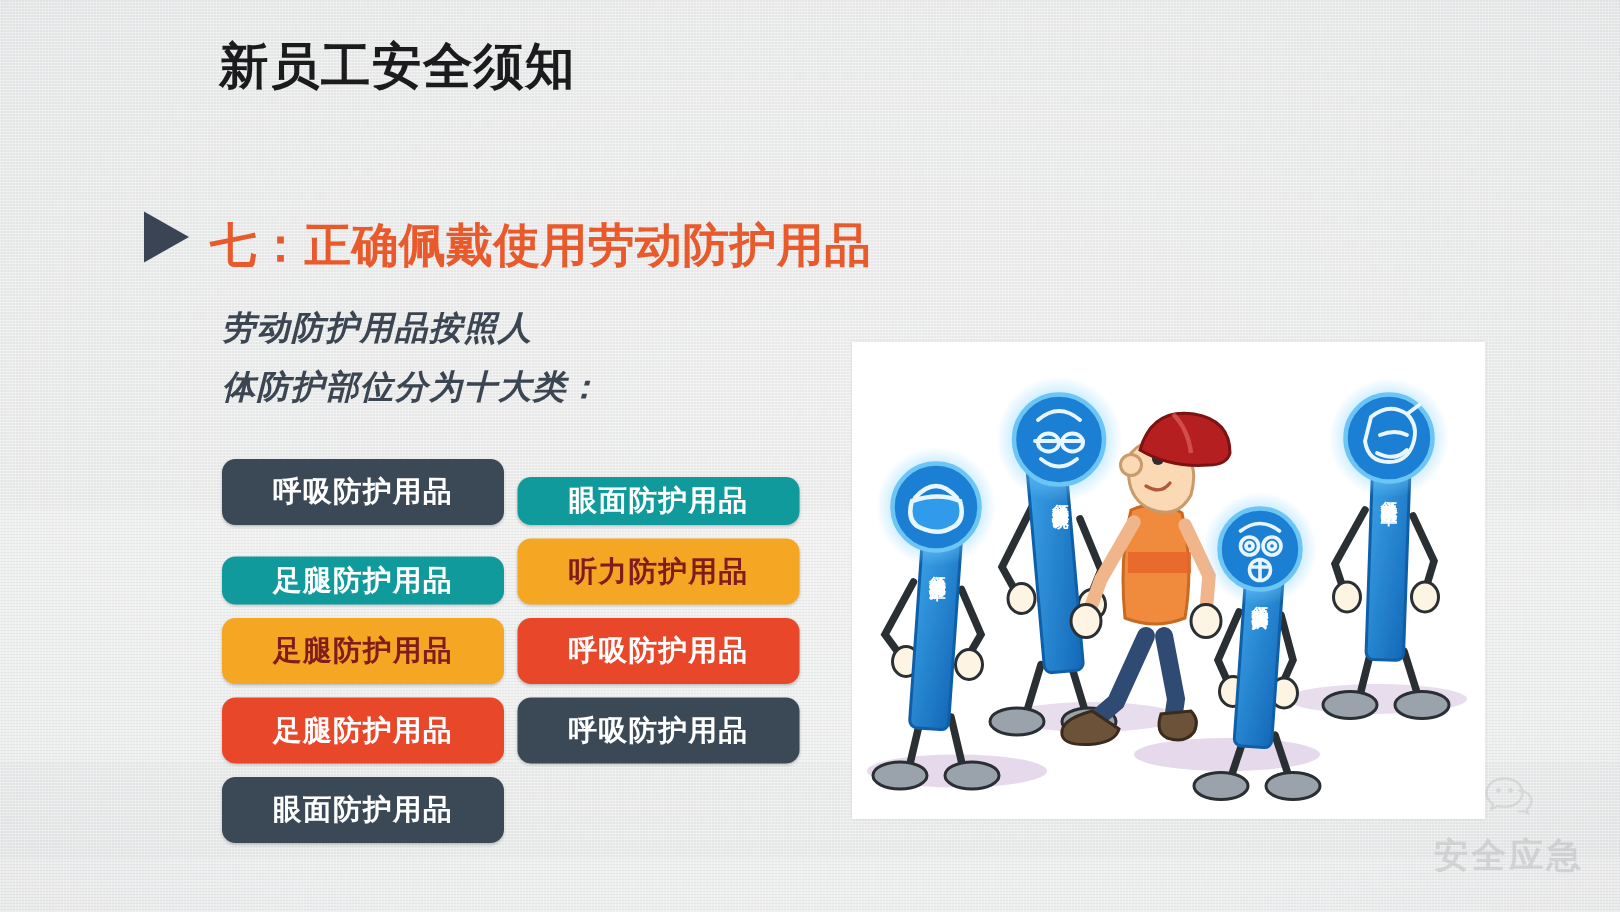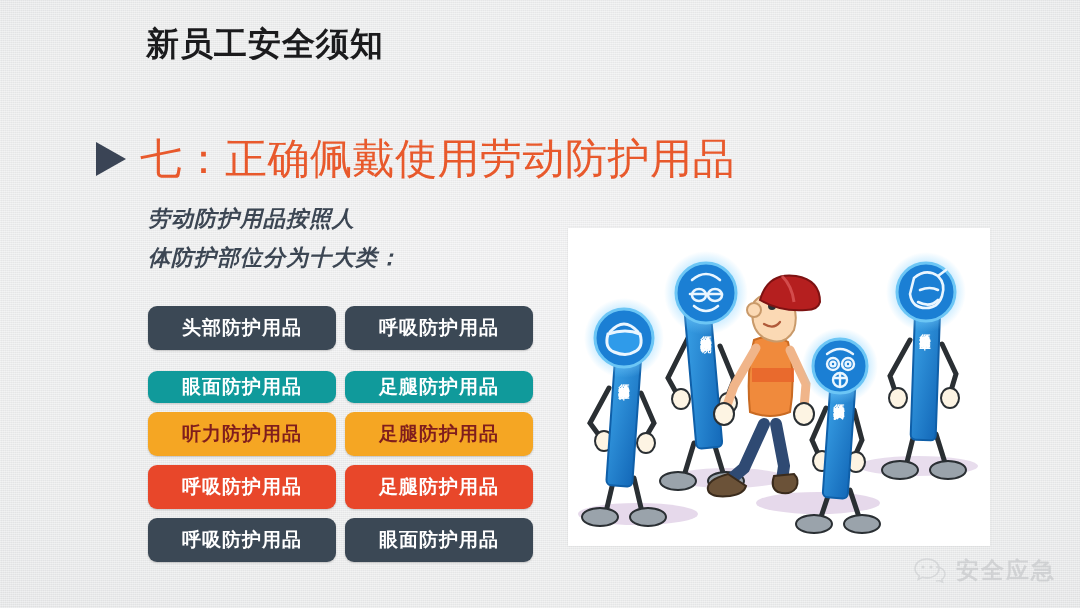--- a/index.html
+++ b/index.html
@@ -37,22 +37,22 @@
     position:absolute;left:96px;top:131px;
     display:flex;align-items:center;gap:14px;
   }
   #bullet-triangle{
     width:0;height:0;
     border-top:17px solid transparent;
     border-bottom:17px solid transparent;
     border-left:30px solid #3a4455;
   }
   #heading-text{
-    font-size:42px;font-weight:normal;color:#e8592c;
-    letter-spacing:.5px;white-space:nowrap;
+    font-size:31px;font-weight:bold;color:#e8592c;
+    letter-spacing:.5px;white-space:nowrap;margin-top:12px;
   }
 
   
   #body-text{
     position:absolute;left:148px;top:200px;
     font-size:22px;font-weight:bold;color:#3c4653;
     line-height:1.75;
     letter-spacing:1px;
     font-style:italic;
   }
@@ -89,20 +89,21 @@
     box-shadow:0 0 2px rgba(0,0,0,.08);
     overflow:hidden;
   }
   #illus-svg{display:block;width:100%;height:100%;}
 
   
   #watermark{
     position:absolute;right:24px;bottom:22px;
     display:flex;align-items:center;gap:9px;
     opacity:.5;
+    flex-direction:column;
   }
   #wm-bubble{width:34px;height:30px;}
   #wm-text{
     font-size:23px;font-weight:bold;color:#b9bbbe;
     letter-spacing:2px;white-space:nowrap;
   }
 </style>
 </head>
 <body>
 
@@ -115,21 +116,20 @@
     <div id="bullet-triangle"></div>
     <div id="heading-text">七：正确佩戴使用劳动防护用品</div>
   </div>
 
   <div id="body-text">
     <div>劳动防护用品按照人</div>
     <div>体防护部位分为十大类：</div>
   </div>
 
   <div id="btn-grid">
-    <div class="chip dark">头部防护用品</div>
     <div class="chip dark">呼吸防护用品</div>
     <div class="chip teal">眼面防护用品</div>
     <div class="chip teal">足腿防护用品</div>
     <div class="chip orange">听力防护用品</div>
     <div class="chip orange">足腿防护用品</div>
     <div class="chip red">呼吸防护用品</div>
     <div class="chip red">足腿防护用品</div>
     <div class="chip dark">呼吸防护用品</div>
     <div class="chip dark">眼面防护用品</div>
   </div>

